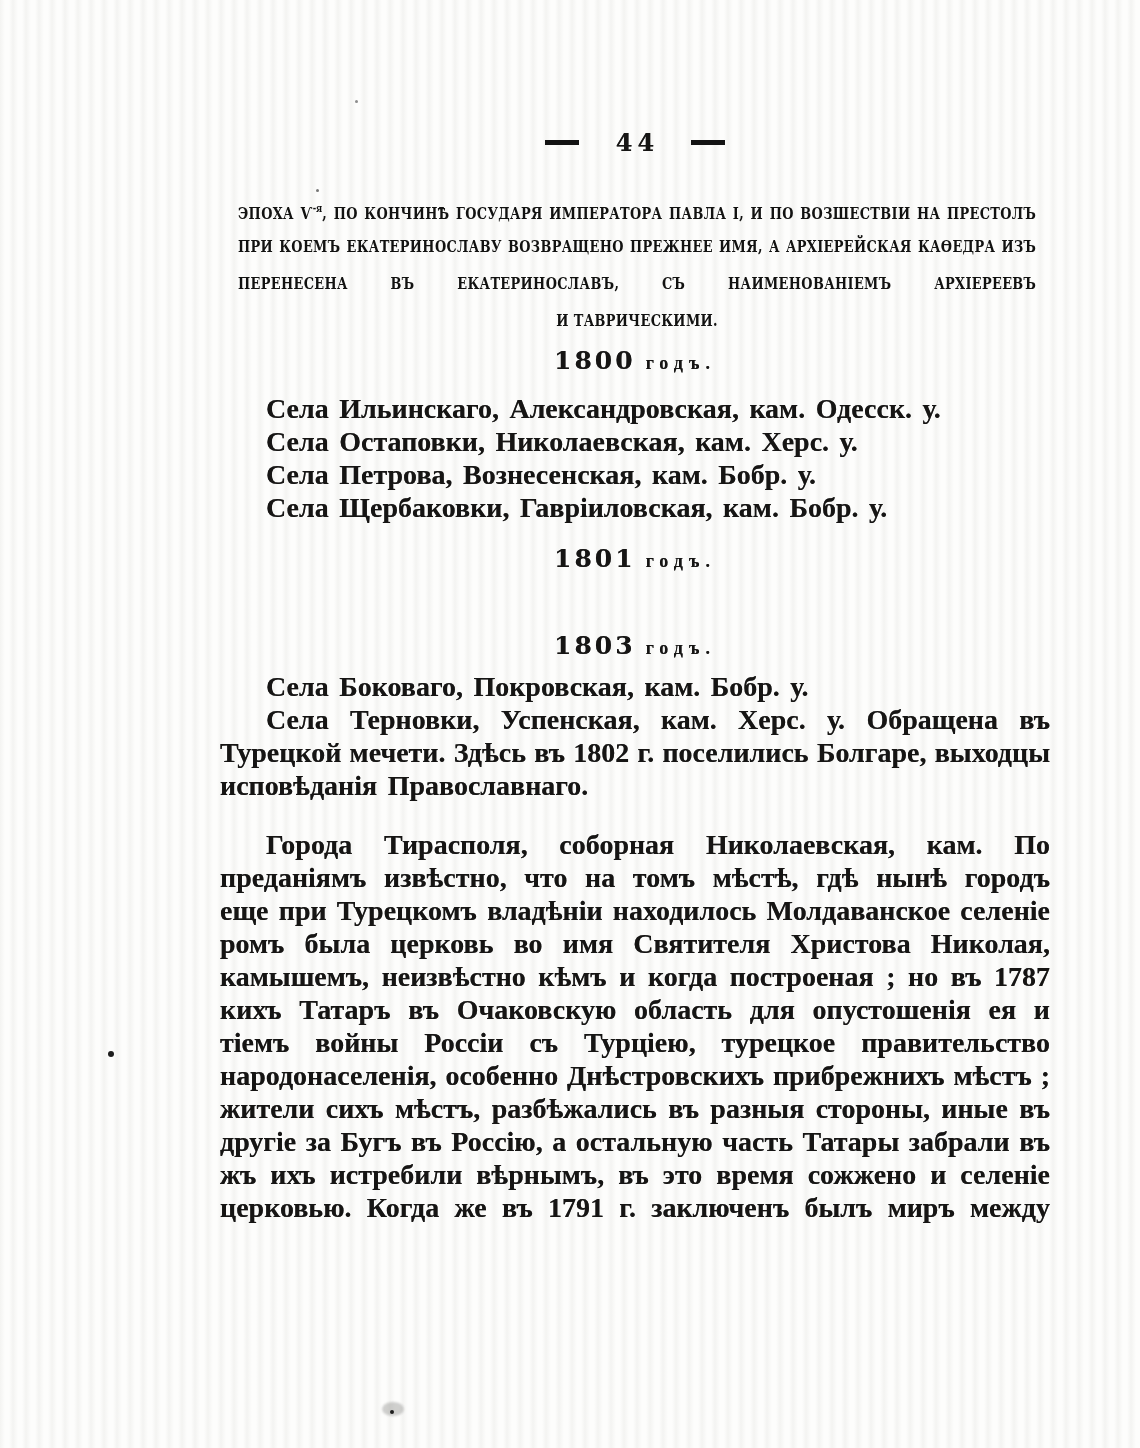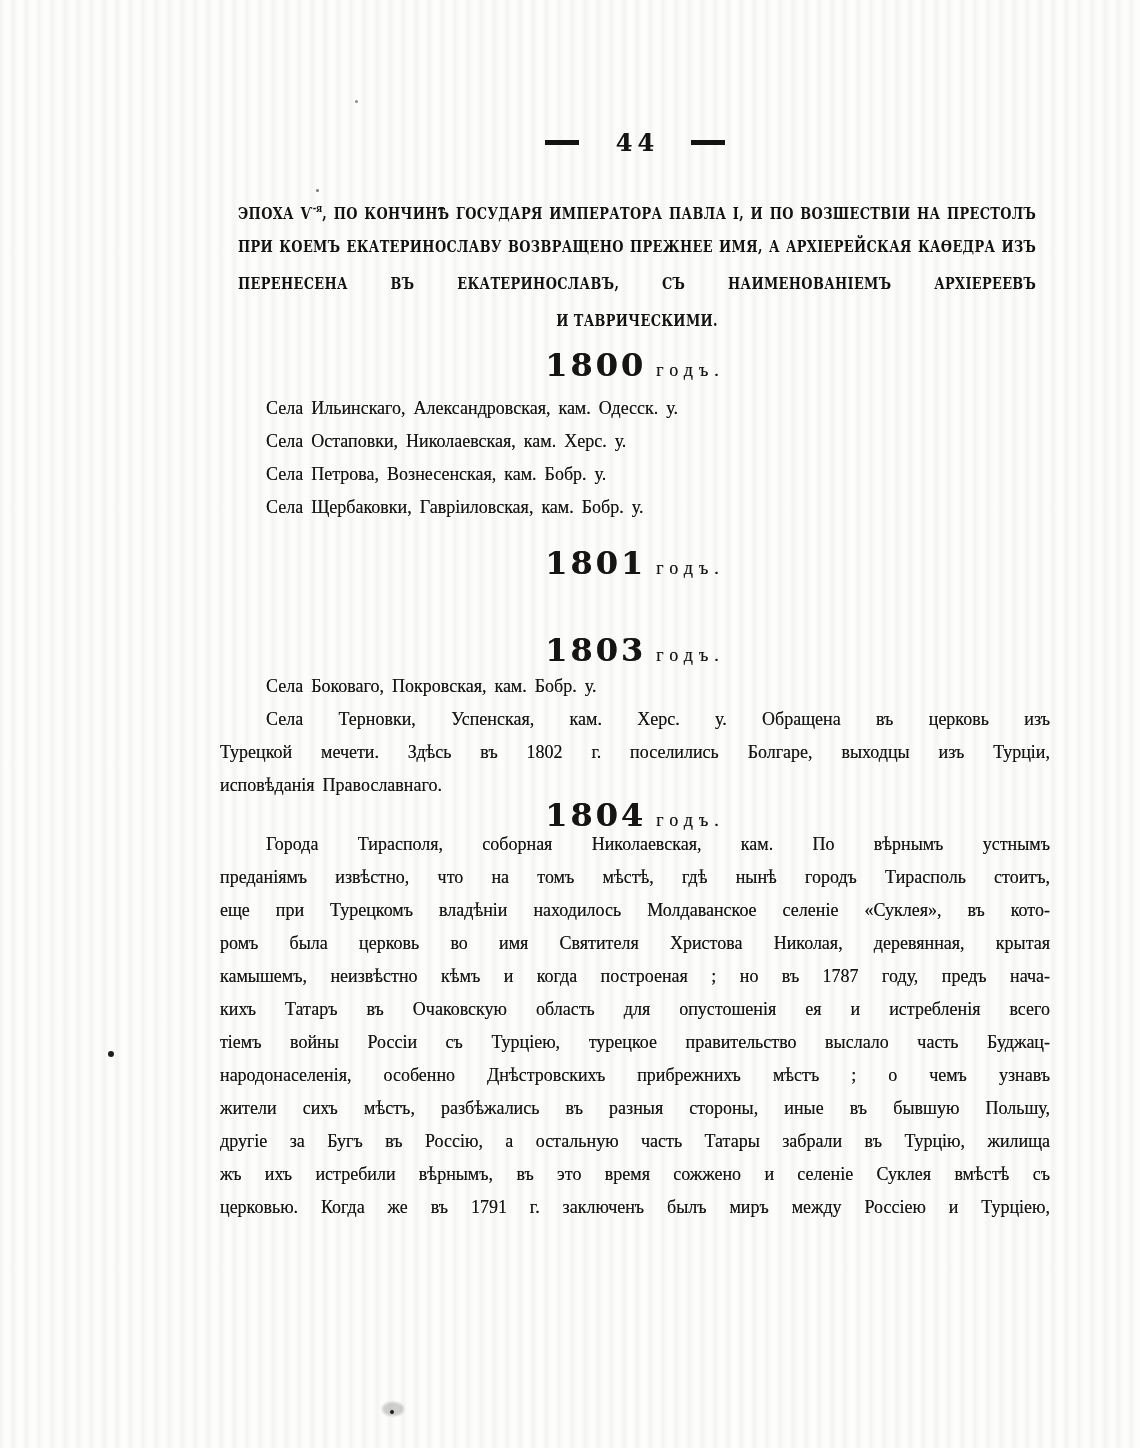--- a/index.html
+++ b/index.html
@@ -37,28 +37,28 @@
     color:#121211;
   }
   .epoch-heading .jl { height:34px; overflow:hidden; text-align:justify; text-align-last:justify; }
   .epoch-heading .cl { height:34px; text-align:center; }
   .sup { font-size:10px; vertical-align:super; letter-spacing:0; }
 
   
   .year-heading { position:absolute; left:220px; width:830px; text-align:center; height:30px; }
   .year-digits {
     font-family:"DejaVu Serif",serif;
-    font-size:32px; font-weight:700; letter-spacing:3px;
+    font-size:25px; font-weight:700; letter-spacing:3px;
   }
-  .year-label { font-size:18px; font-weight:400; letter-spacing:6px; margin-left:10px; }
+  .year-label { font-size:18px; font-weight:700; letter-spacing:6px; margin-left:10px; }
 
   
   .tblock {
     position:absolute; left:220px; width:830px;
-    font-size:18px; line-height:33px; font-weight:400;
+    font-size:28px; line-height:33px; font-weight:700;
   }
   .tblock .l { height:33px; overflow:hidden; }
   .l.indent { padding-left:46px; }
   .l.wsp { word-spacing:3.5px; }
   .l.just { text-align:justify; text-align-last:justify; }
 
   
   .speck { position:absolute; border-radius:50%; background:#1d1d1d; }
   .smudge { position:absolute; border-radius:50%; background:rgba(120,120,118,0.35); filter:blur(1px); }
 </style>
@@ -97,23 +97,20 @@
   <div class="year-heading ink" style="top:631px">
     <span class="year-digits">1803</span><span class="year-label">годъ.</span>
   </div>
   <div class="tblock ink" style="top:670px">
     <div class="l indent wsp">Села Боковаго, Покровская, кам. Бобр. у.</div>
     <div class="l indent just">Села Терновки, Успенская, кам. Херс. у. Обращена въ церковь изъ</div>
     <div class="l just">Турецкой мечети. Здѣсь въ 1802 г. поселились Болгаре, выходцы изъ Турціи,</div>
     <div class="l wsp">исповѣданія Православнаго.</div>
   </div>
 
-  <div class="year-heading ink" style="top:796px">
-    <span class="year-digits">1804</span><span class="year-label">годъ.</span>
-  </div>
   <div class="tblock ink" style="top:828px">
     <div class="l indent just">Города Тирасполя, соборная Николаевская, кам. По вѣрнымъ устнымъ</div>
     <div class="l just">преданіямъ извѣстно, что на томъ мѣстѣ, гдѣ нынѣ городъ Тирасполь стоитъ,</div>
     <div class="l just">еще при Турецкомъ владѣніи находилось Молдаванское селеніе «Суклея», въ кото-</div>
     <div class="l just">ромъ была церковь во имя Святителя Христова Николая, деревянная, крытая</div>
     <div class="l just">камышемъ, неизвѣстно кѣмъ и когда построеная ; но въ 1787 году, предъ нача-</div>
     <div class="l just">кихъ Татаръ въ Очаковскую область для опустошенія ея и истребленія всего</div>
     <div class="l just">тіемъ войны Россіи съ Турціею, турецкое правительство выслало часть Буджац-</div>
     <div class="l just">народонаселенія, особенно Днѣстровскихъ прибрежнихъ мѣстъ ; о чемъ узнавъ</div>
     <div class="l just">жители сихъ мѣстъ, разбѣжались въ разныя стороны, иные въ бывшую Польшу,</div>

